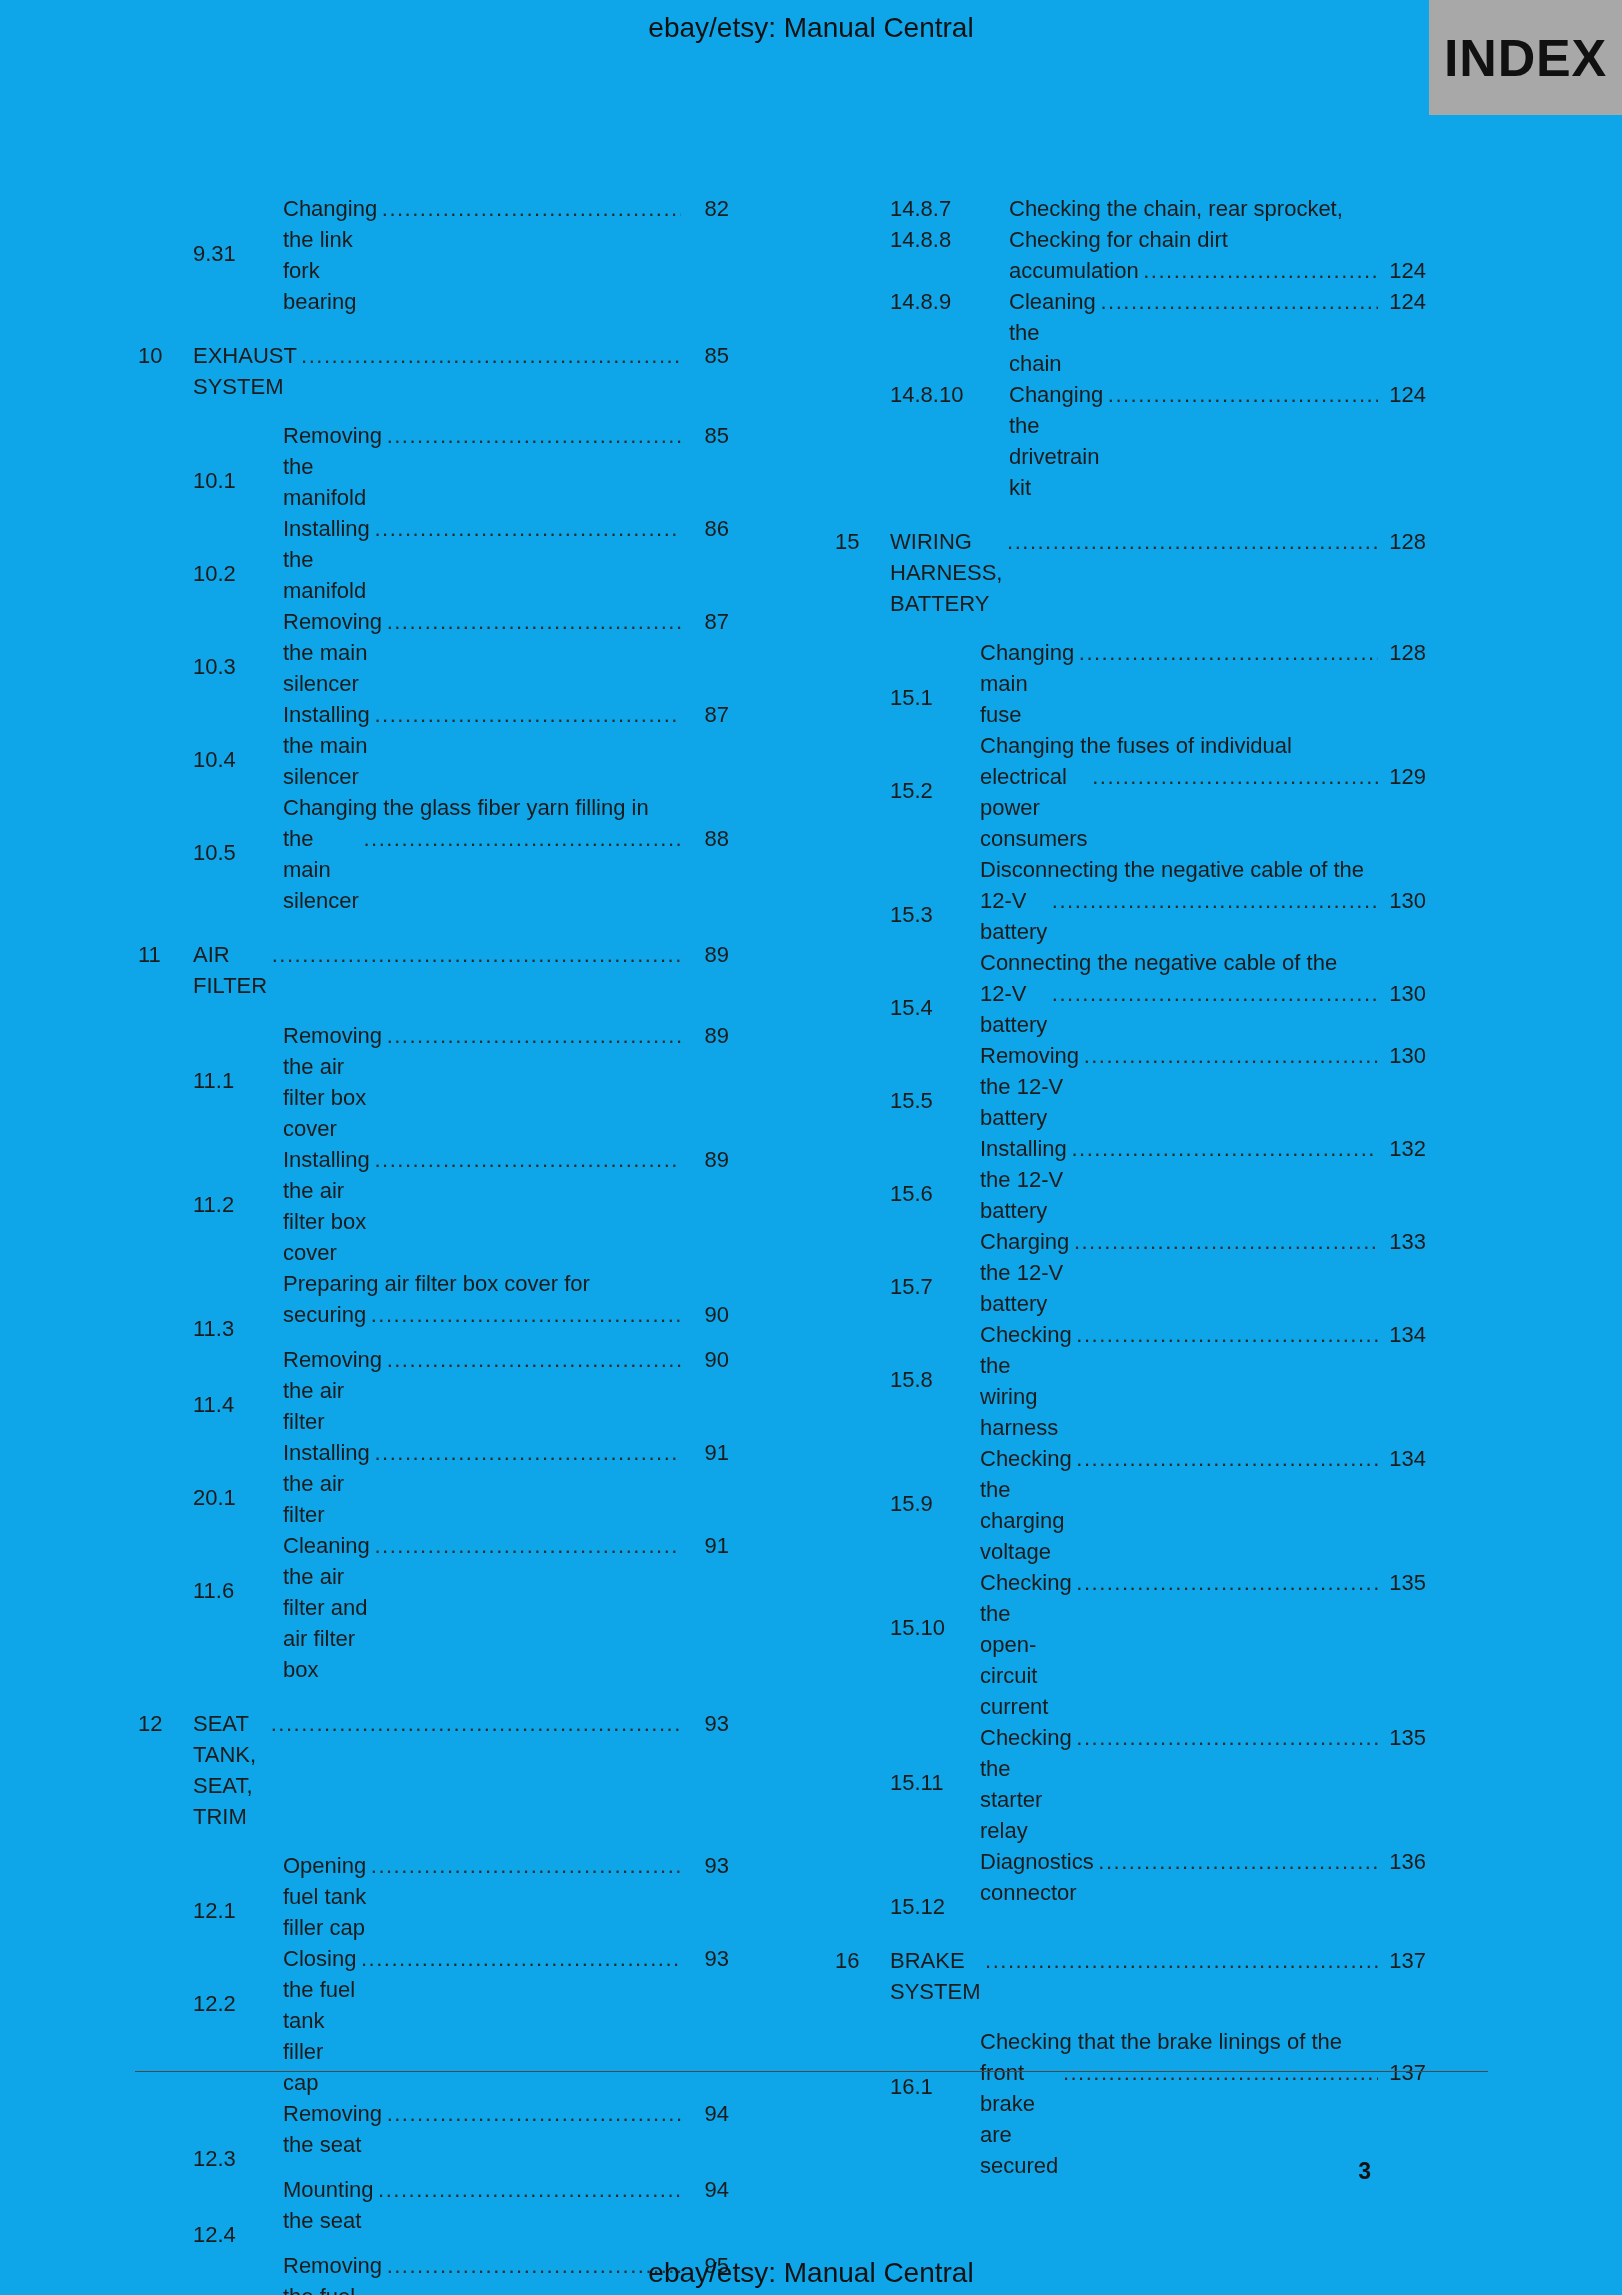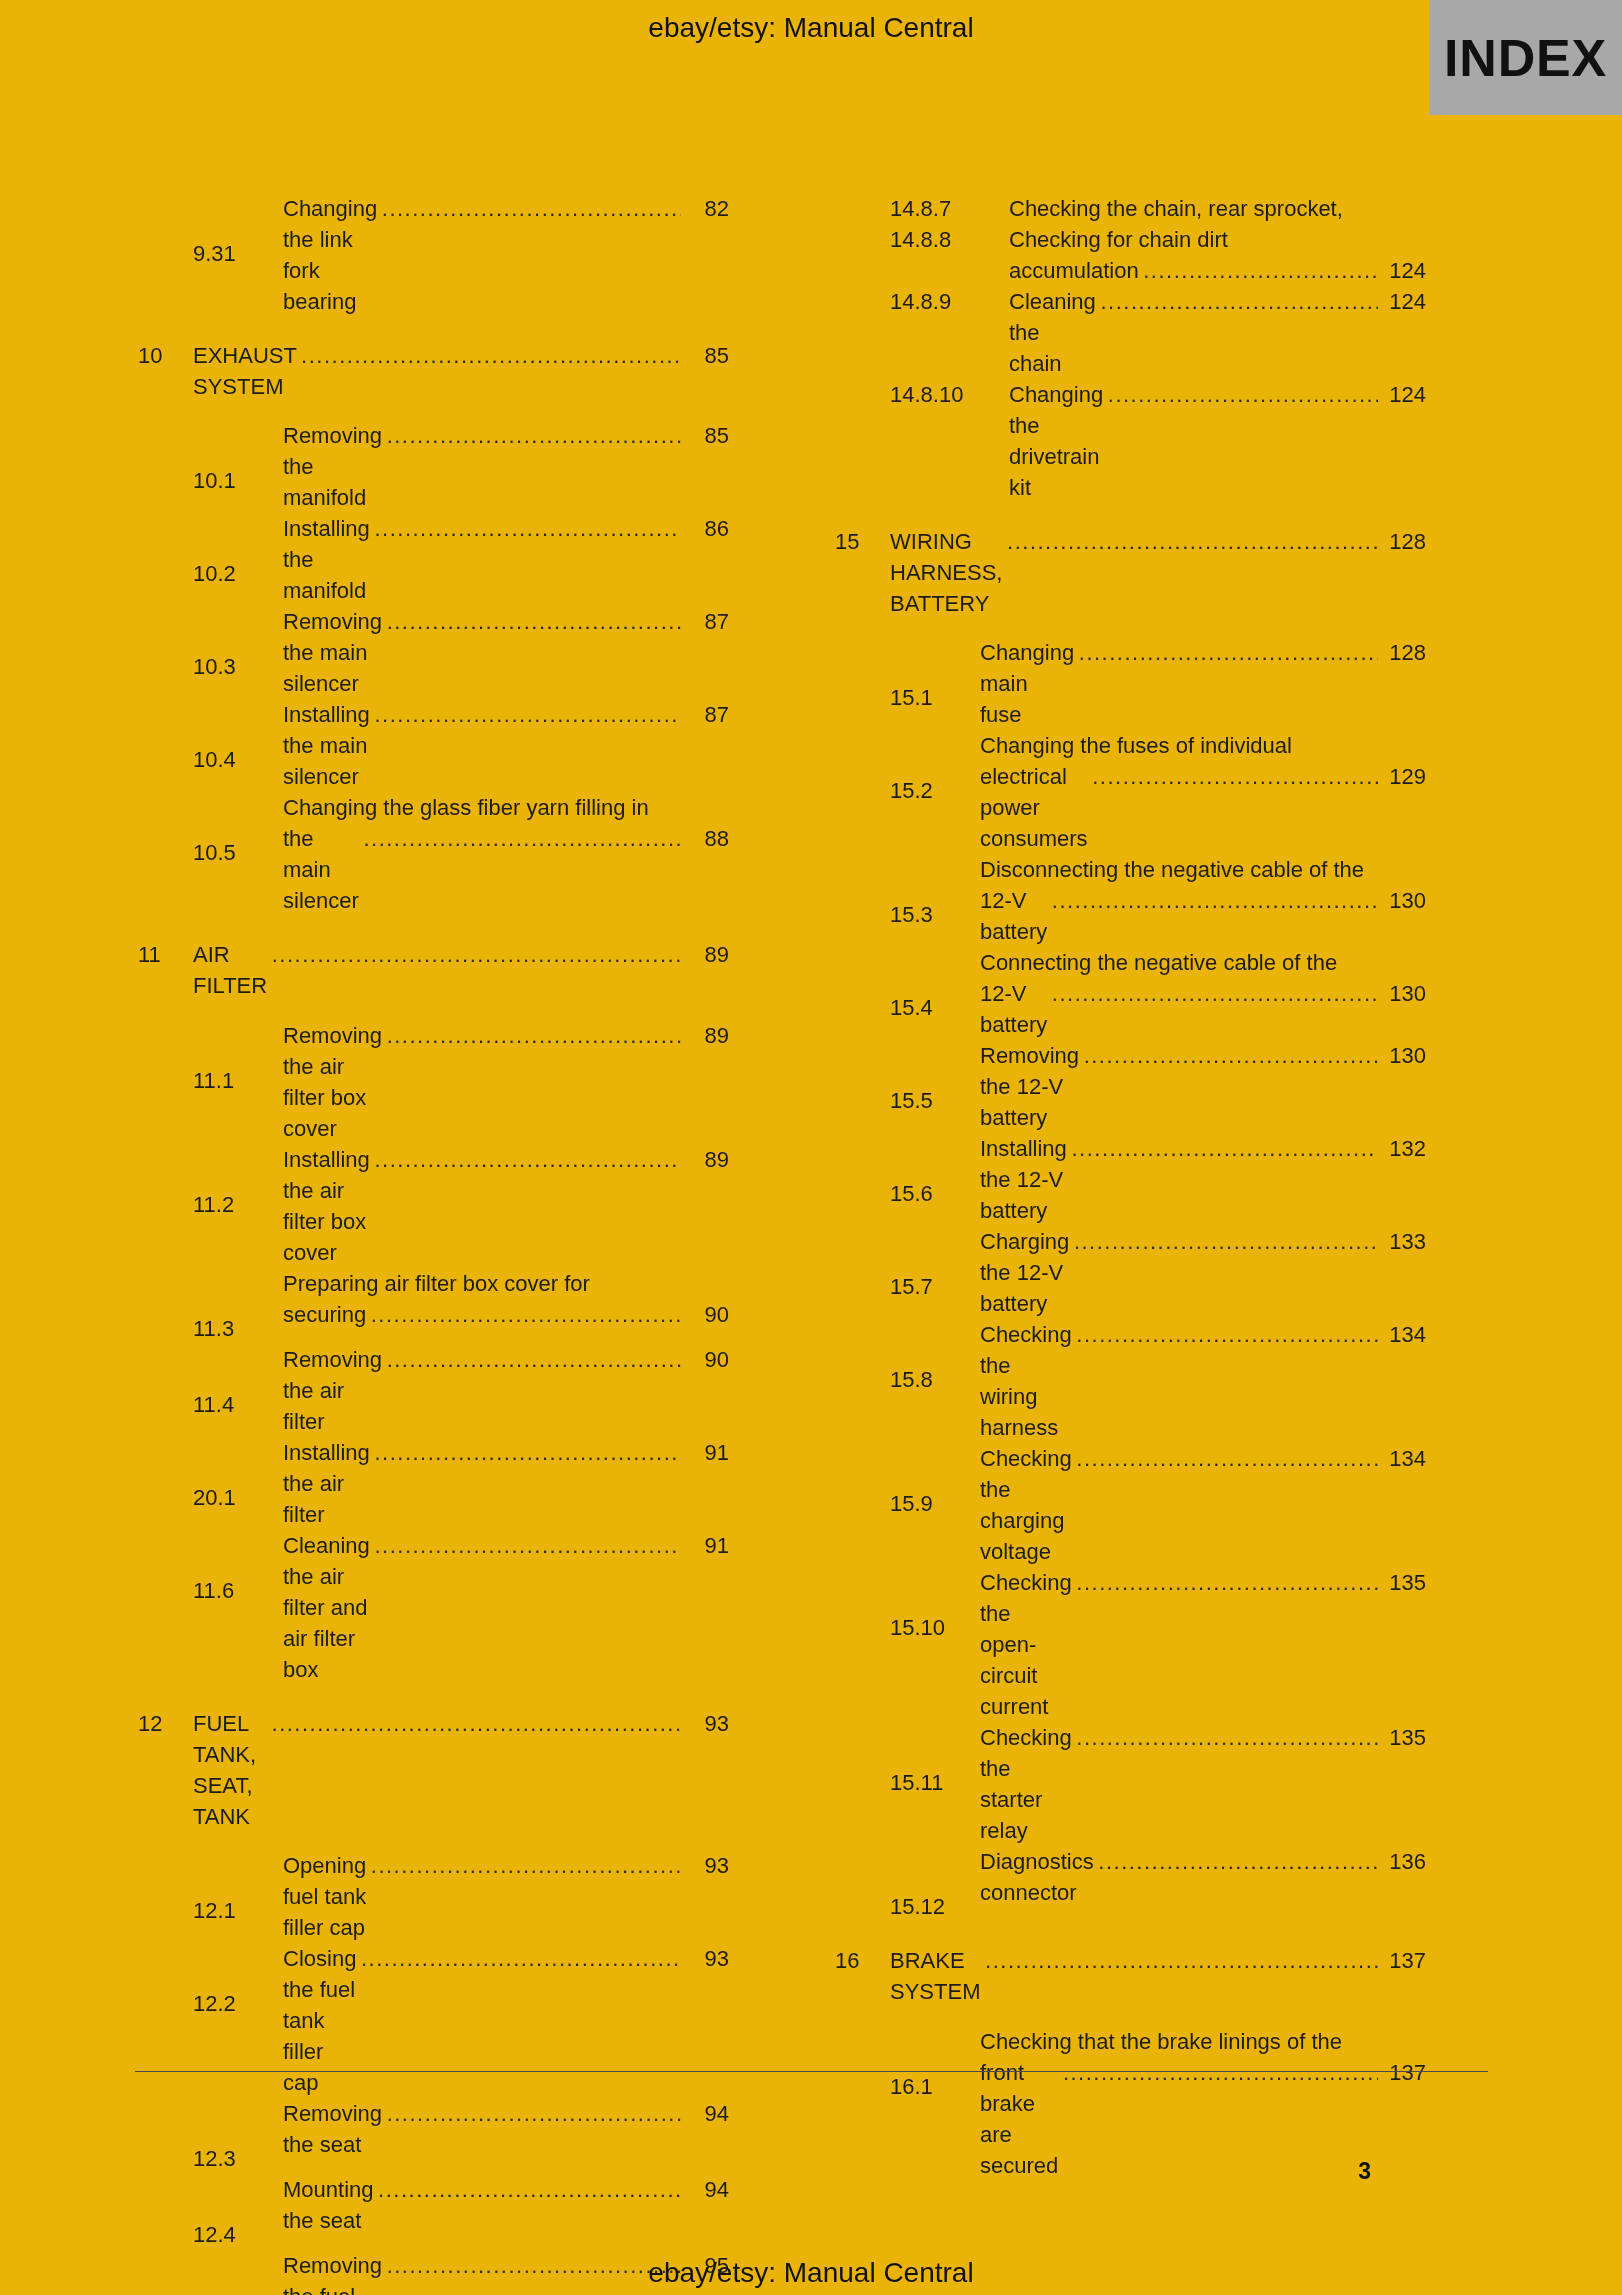--- a/index.html
+++ b/index.html
@@ -1,21 +1,21 @@
 <!DOCTYPE html>
 <html style="--badge-bg: #a8a8a8; --rule-color: #4a4a4a;font-size:12.2px"><head>
 <meta charset="utf-8">
 <style>
   * { margin: 0; padding: 0; box-sizing: border-box; }
   html, body { background: #e8e8e8; }
   .page {
     position: relative;
     width: 1622px;
     height: 2295px;
-    background: #eab308;
+    background: #0ea5e9;
     font-family: "Liberation Sans", sans-serif;
     color: #1c1c1c;
     overflow: hidden;
     margin: 0 auto;
   }
   .header-title {
     position: absolute;
     top: 12.2px; left: 0;
     width: 100%;
     text-align: center;
@@ -249,21 +249,21 @@
               <span class="txt">Cleaning the air filter and air filter box</span>
               <span class="leader"></span>
               <span class="pagenum">91</span>
             </span>
           </span>
         </div>
         <div class="toc-entry lvl0">
           <span class="num">12</span>
           <span class="body">
             <span class="lastline">
-              <span class="txt">FUEL TANK, SEAT, TANK</span>
+              <span class="txt">SEAT TANK, SEAT, TRIM</span>
               <span class="leader"></span>
               <span class="pagenum">93</span>
             </span>
           </span>
         </div>
         <div class="toc-entry lvl1">
           <span class="num">12.1</span>
           <span class="body">
             <span class="lastline">
               <span class="txt">Opening fuel tank filler cap</span>

